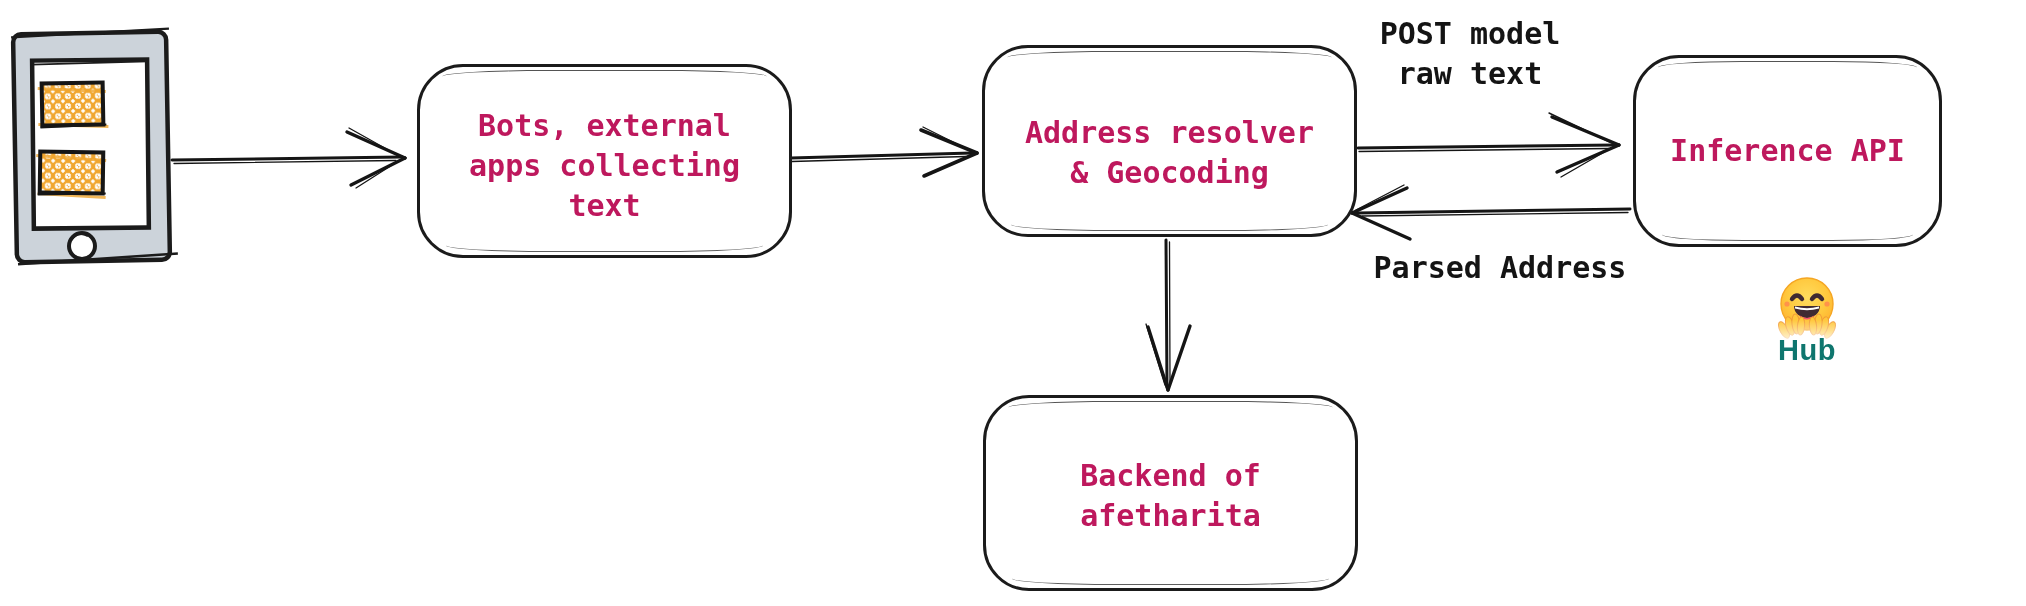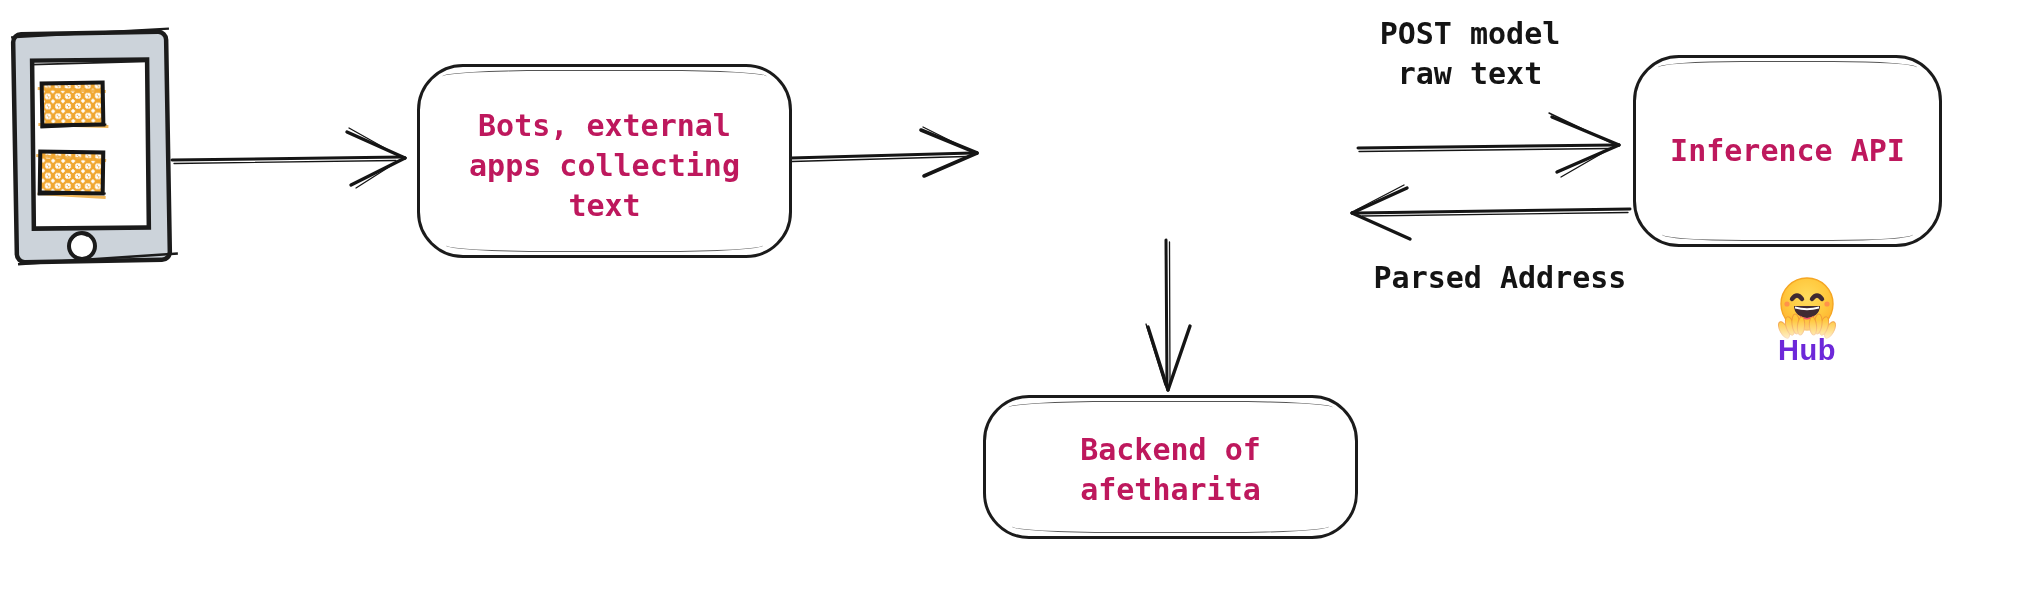--- a/index.html
+++ b/index.html
@@ -10,30 +10,30 @@
         border-radius:46px;display:flex;flex-direction:column;align-items:center;
         justify-content:center;text-align:center;
         font-weight:700;font-size:30px;line-height:40px;color:#be185d;}
   .node::before{content:"";position:absolute;left:22px;right:22px;top:3px;height:12px;
         border-top:1.6px solid #1b1b1b;border-radius:50%/10px;opacity:.75;}
   .node::after{content:"";position:absolute;left:26px;right:26px;bottom:3px;height:12px;
         border-bottom:1.6px solid #1b1b1b;border-radius:50%/10px;opacity:.7;}
   .node-bots{left:417px;top:64px;width:375px;height:194px;padding-top:10px;box-sizing:border-box;}
   .node-resolver{left:982px;top:45px;width:375px;height:192px;padding-top:24px;box-sizing:border-box;}
   .node-inference{left:1633px;top:55px;width:309px;height:192px;box-sizing:border-box;}
-  .node-backend{left:983px;top:395px;width:375px;height:144px;padding-top:6px;box-sizing:border-box;}
+  .node-backend{left:983px;top:395px;width:375px;height:196px;padding-top:6px;box-sizing:border-box;}
   .edge-label{position:absolute;z-index:2;font-weight:700;font-size:30px;line-height:40px;
         color:#141414;text-align:center;}
   .label-post{left:1335px;top:14px;width:270px;}
-  .label-parsed{left:1350px;top:258px;width:300px;}
+  .label-parsed{left:1350px;top:248px;width:300px;}
   .phone{position:absolute;left:8px;top:26px;width:170px;height:242px;z-index:2;}
   .hub{position:absolute;left:1762px;top:274px;width:90px;z-index:2;
        display:flex;flex-direction:column;align-items:center;}
   .hub-label{font-family:"Liberation Sans", sans-serif;font-weight:800;font-size:29px;
-       line-height:29px;color:#6d28d9;margin-top:-14px;letter-spacing:0.5px;}
+       line-height:29px;color:#0f766e;margin-top:-14px;letter-spacing:0.5px;}
 </style>
 </head>
 <body>
 
 <div class="canvas">
 
   <svg class="arrows" width="2026" height="606" viewBox="0 0 2026 606">
     <g stroke="#151515" fill="none" stroke-linecap="round">
 
       <g>
@@ -118,20 +118,24 @@
       </g>
     </svg>
   </div>
 
   <div class="node node-bots">
     <div>Bots, external</div>
     <div>apps collecting</div>
     <div>text</div>
   </div>
 
+  <div class="node node-resolver">
+    <div>Address resolver</div>
+    <div>&amp; Geocoding</div>
+  </div>
 
   <div class="node node-inference">
     <div>Inference API</div>
   </div>
 
   <div class="node node-backend">
     <div>Backend of</div>
     <div>afetharita</div>
   </div>
 

